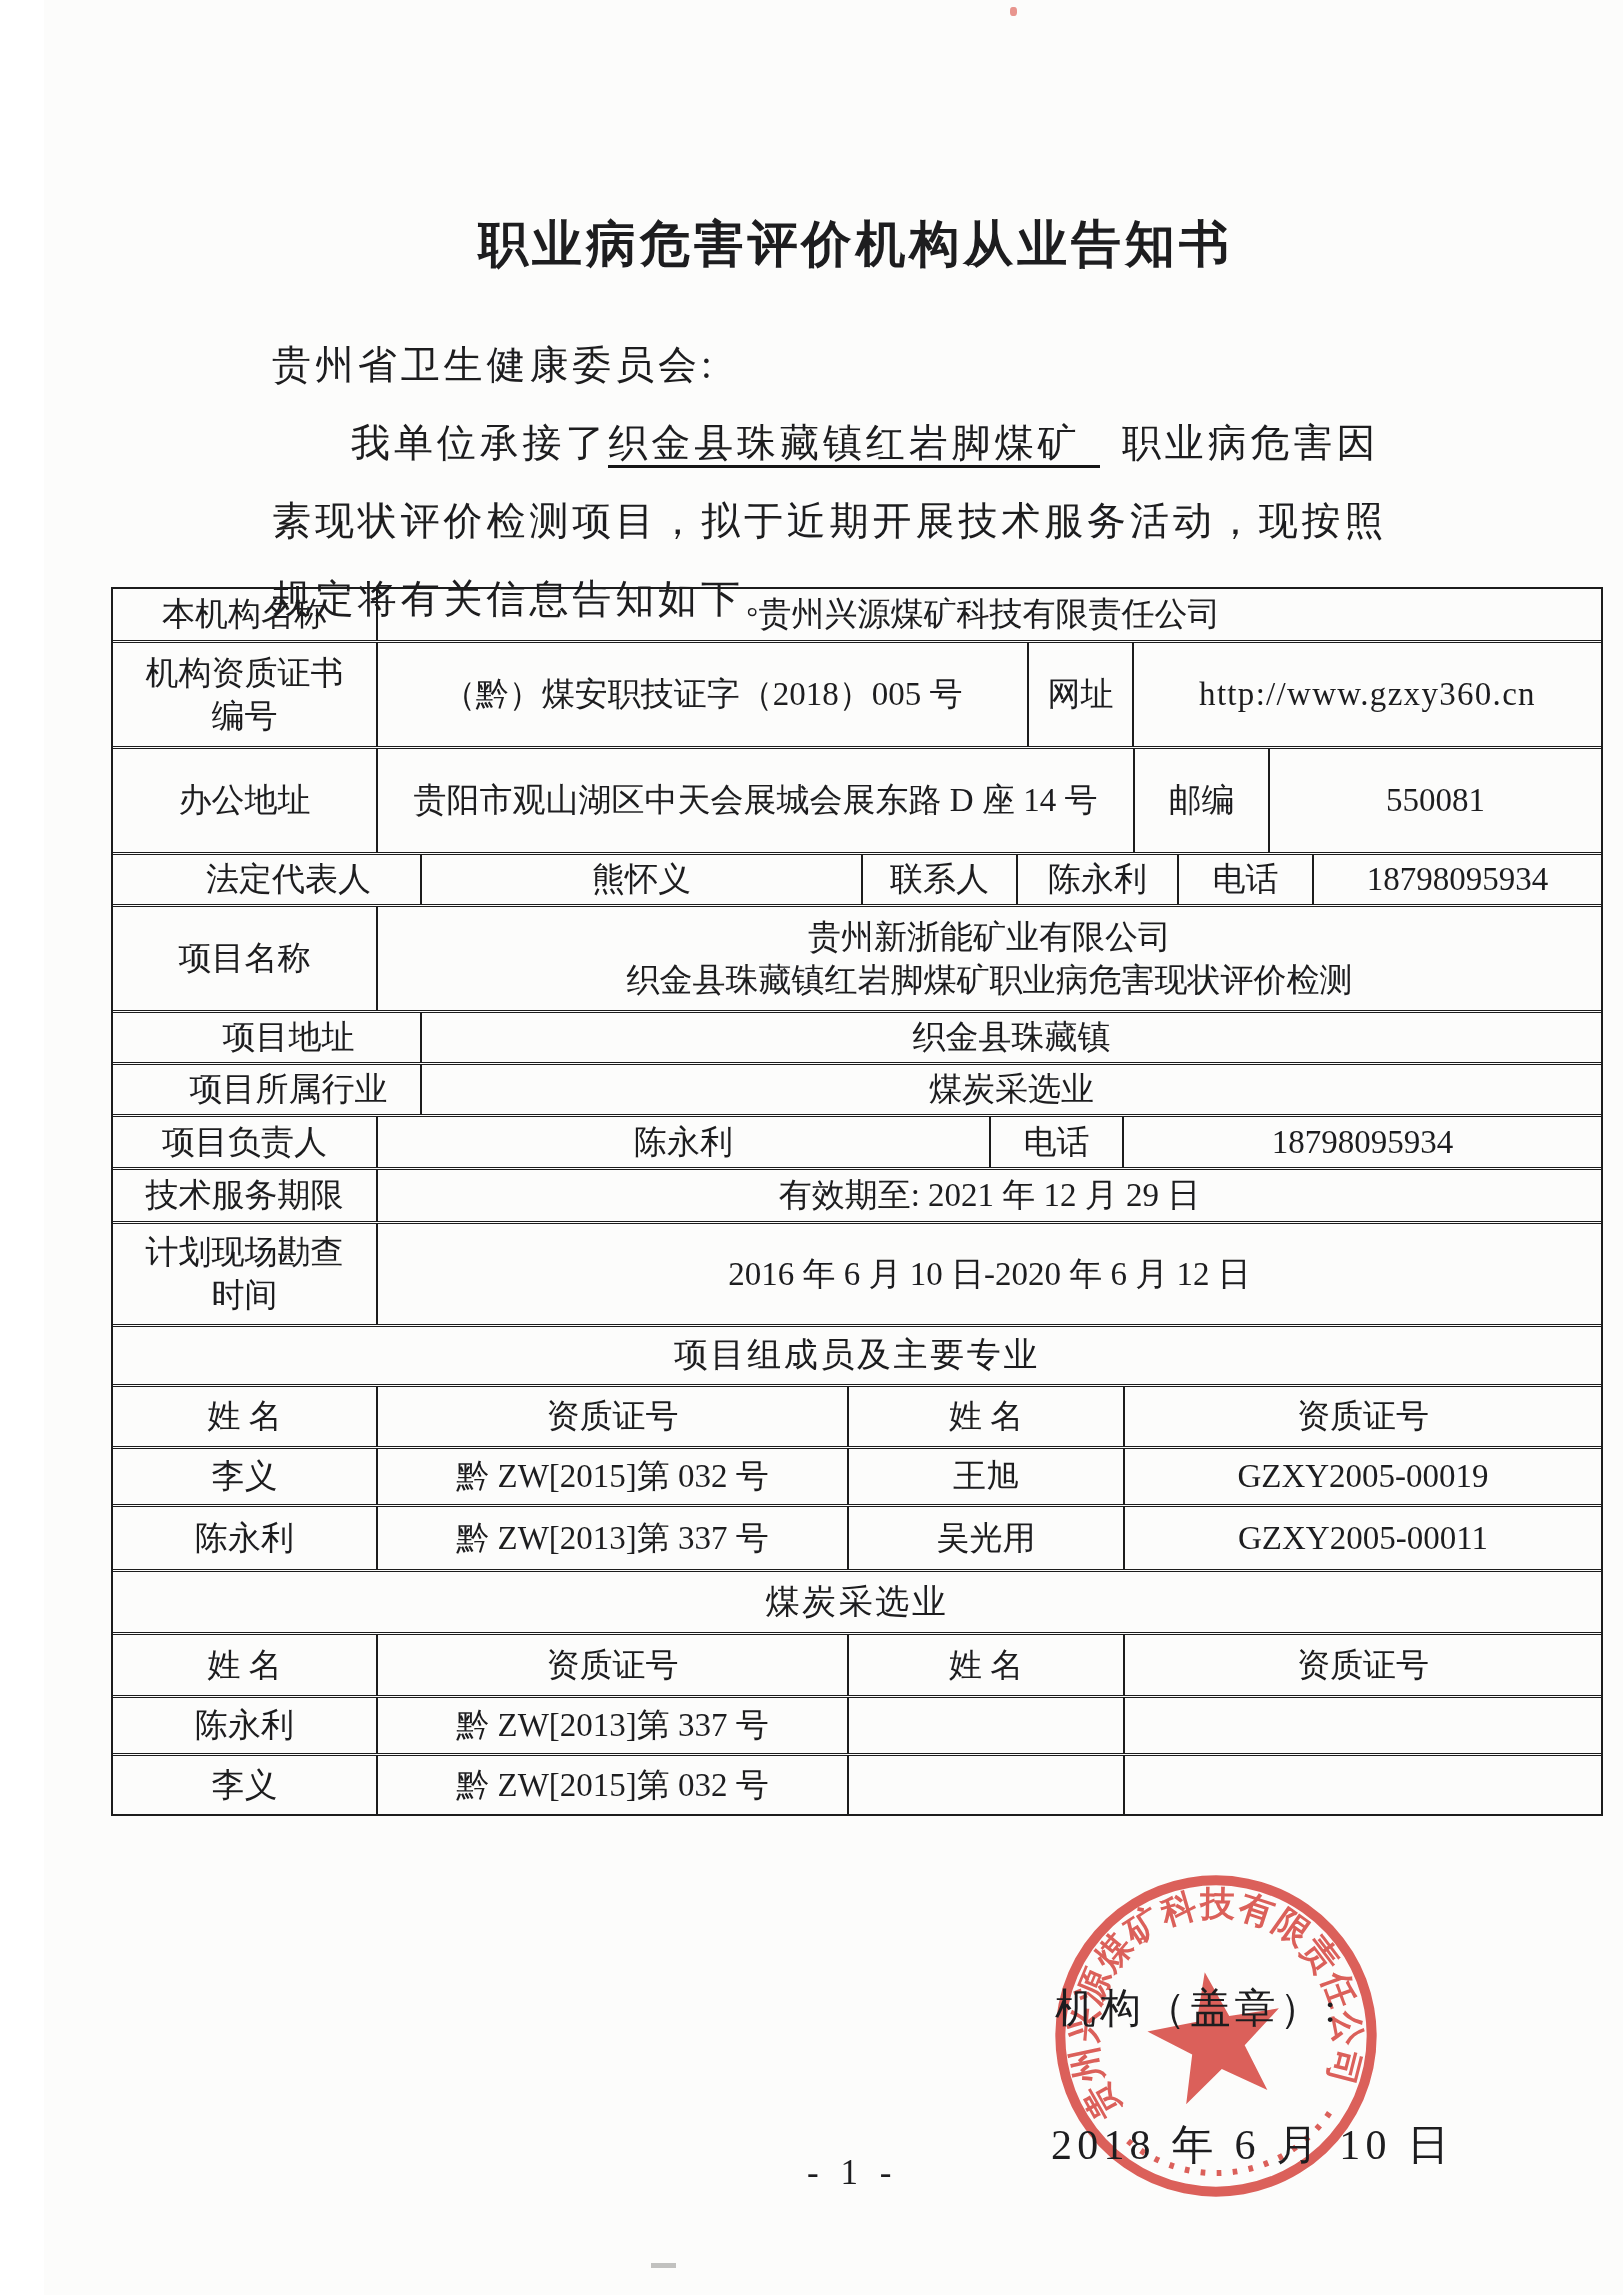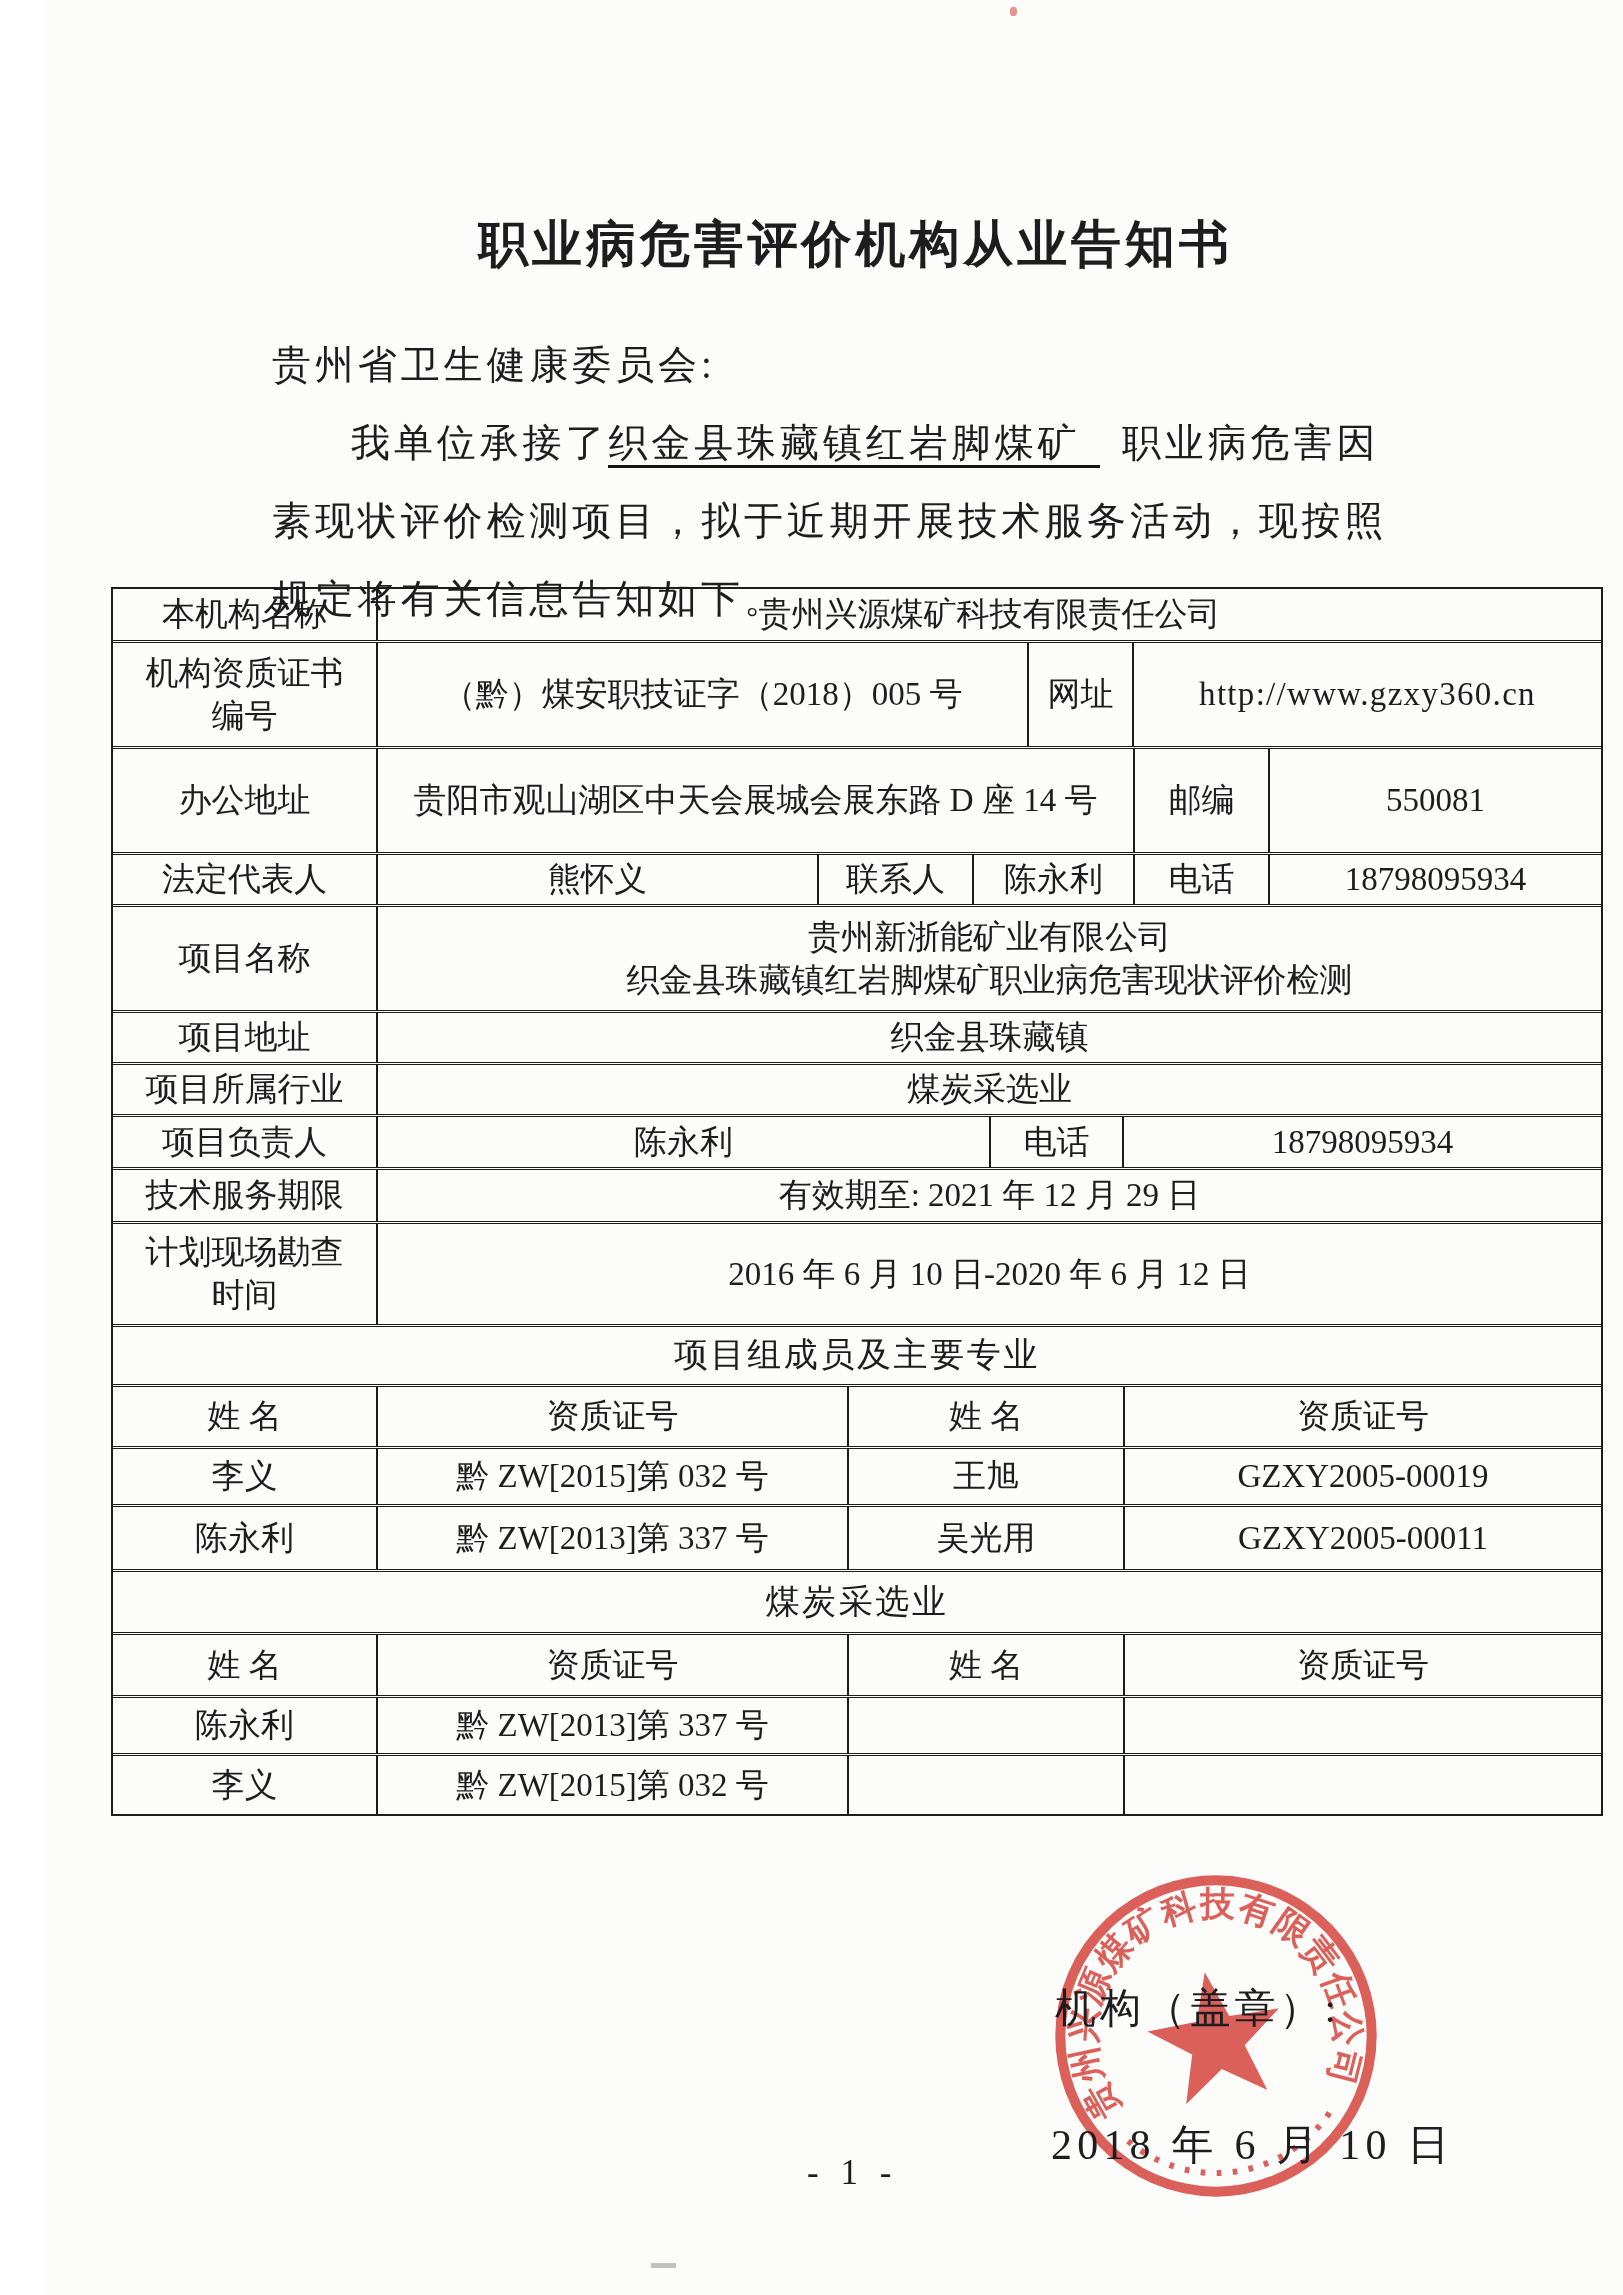--- a/index.html
+++ b/index.html
@@ -60,21 +60,21 @@
   .c161{width:105px;flex:none;}
   .c1156{width:757px;flex:none;}
   .c207{width:135px;flex:none;}
   .c673{width:441px;flex:none;}
   .c237{width:155px;flex:none;}
   .c246{width:161px;flex:none;}
   .c937{width:613px;flex:none;}
   .c203{width:133px;flex:none;}
   .c719{width:471px;flex:none;}
   .c421{width:276px;flex:none;}
-  .h82{height:54px;} .h162{height:106px;} .h80{height:52px;}
+  .h82{height:54px;} .h162{height:106px;} .h80{height:52px;padding-left:44px;}
   .h81{height:53px;} .h157{height:103px;} .h91{height:60px;}
   .h95{height:62px;} .h88{height:58px;} .h100{height:65px;}
   .h96{height:63px;} .h89{height:58px;}
   .section-cell{font-size:34px;letter-spacing:2.6px;}
   .url-cell{letter-spacing:1.3px;}
   
   .note-line{
     position:absolute;left:306px;top:1820px;
     font-size:31px;letter-spacing:2px;
   }

